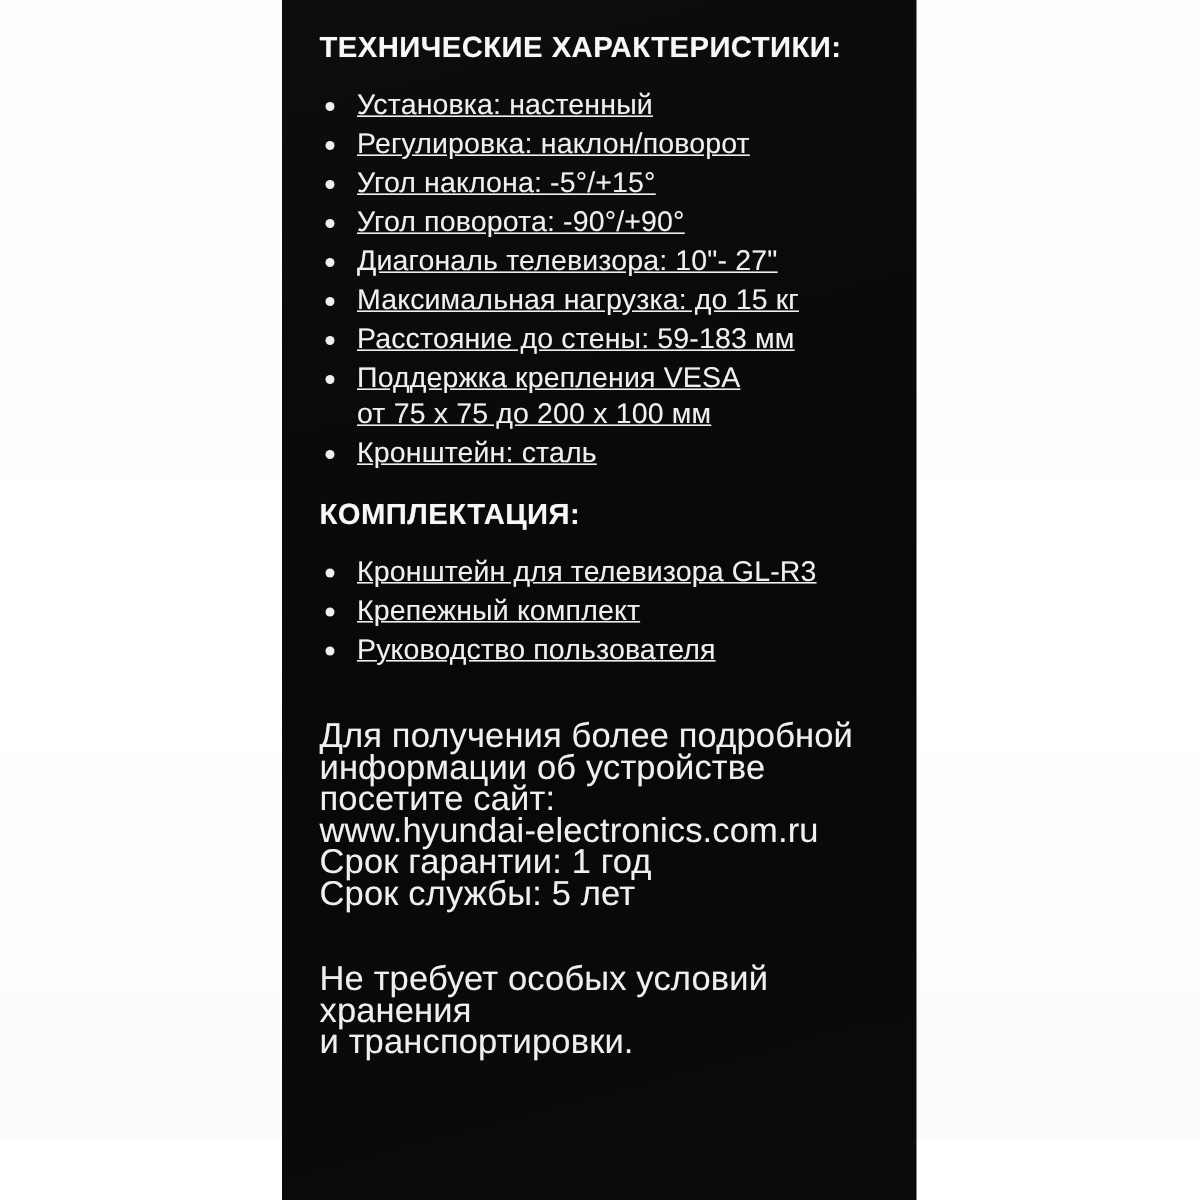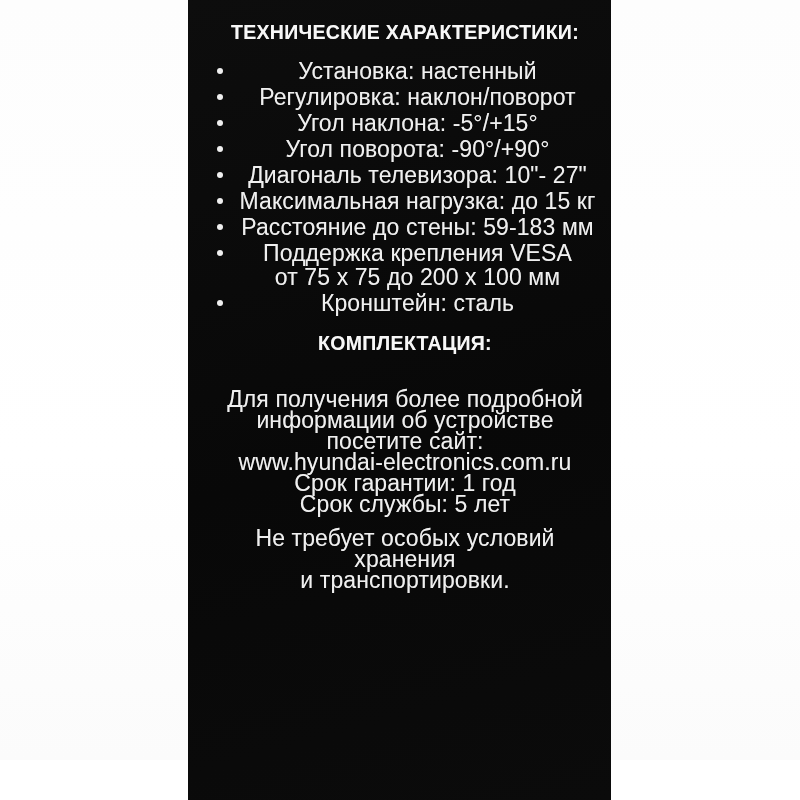--- a/index.html
+++ b/index.html
@@ -9,21 +9,20 @@
     height: 800px;
     background: #ffffff;
     font-family: "Liberation Sans", "DejaVu Sans", sans-serif;
     overflow: hidden;
   }
   .stage {
     position: relative;
     width: 800px;
     height: 760px;
     background: linear-gradient(180deg, #fdfdfd 0%, #ffffff 60%, #fbfbfb 100%);
-    text-align: center;
   }
   .panel {
     position: absolute;
     left: 188px;
     top: 0;
     width: 423px;
     height: 800px;
     box-sizing: border-box;
     padding: 20px 14px 0 25px;
     background: linear-gradient(165deg, #0d0d0d 0%, #080808 55%, #0b0b0b 100%);
@@ -38,21 +37,22 @@
     color: #f7f7f7;
     text-shadow: 0 0 0.6px rgba(255,255,255,0.45);
   }
   .section-heading.second {
     margin-top: 16px;
   }
   ul.spec-list {
     list-style: none;
     margin: 15px 0 0 0;
     padding: 0;
-    font-size: 23px;
+    font-size: 19px;
+    text-decoration: underline;
   }
   ul.spec-list li {
     position: relative;
     padding-left: 25px;
     line-height: 24px;
     margin-bottom: 2px;
     white-space: pre-line;
     letter-spacing: 0.1px;
     color: #efefef;
     text-shadow: 0 0 0.5px rgba(255,255,255,0.35);
@@ -72,21 +72,21 @@
     font-size: 23px;
     line-height: 21px;
     white-space: pre-line;
     letter-spacing: 0.1px;
     color: #efefef;
     text-shadow: 0 0 0.5px rgba(255,255,255,0.35);
   }
   .para.website-info { margin-top: 34px; }
   .para.disclaimer   { margin-top: 30px; }
   .para.warranty     { }
-  .para.storage      { margin-top: 13px; }
+  .para.storage      { margin-top: 36px; }
 </style>
 </head>
 <body>
 
 <div class="stage">
   <div class="panel">
 
     <h2 class="section-heading">ТЕХНИЧЕСКИЕ ХАРАКТЕРИСТИКИ:</h2>
 
     <ul class="spec-list">
@@ -97,20 +97,25 @@
       <li>Диагональ телевизора: 10"- 27"</li>
       <li>Максимальная нагрузка: до 15 кг</li>
       <li>Расстояние до стены: 59-183 мм</li>
       <li>Поддержка крепления VESA
 от 75 x 75 до 200 x 100 мм</li>
       <li>Кронштейн: сталь</li>
     </ul>
 
     <h2 class="section-heading second">КОМПЛЕКТАЦИЯ:</h2>
 
+    <ul class="spec-list">
+      <li>Кронштейн для телевизора GL-R3</li>
+      <li>Крепежный комплект</li>
+      <li>Руководство пользователя</li>
+    </ul>
 
     <p class="para website-info">Для получения более подробной
 информации об устройстве посетите сайт:
 www.hyundai-electronics.com.ru</p>
 
 
     <p class="para warranty">Срок гарантии: 1 год
 Срок службы: 5 лет</p>
 
     <p class="para storage">Не требует особых условий хранения

